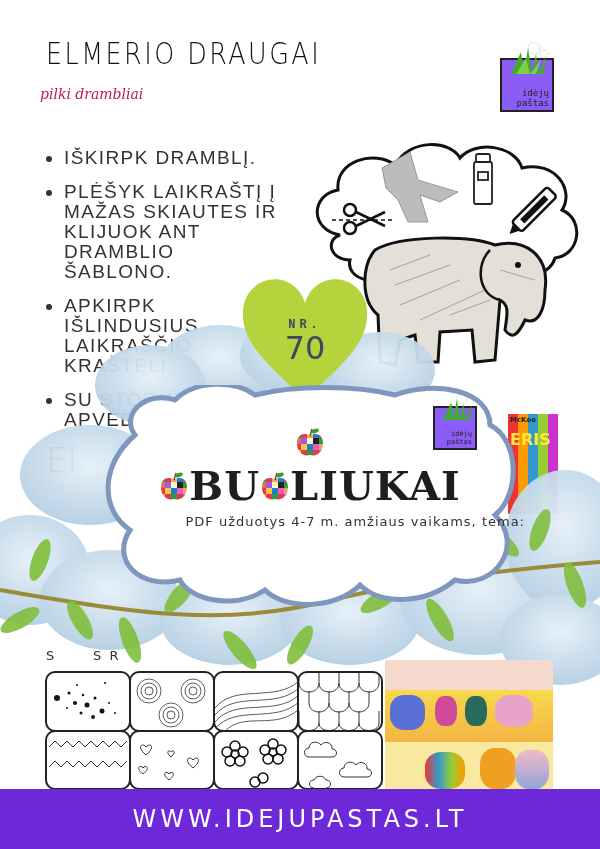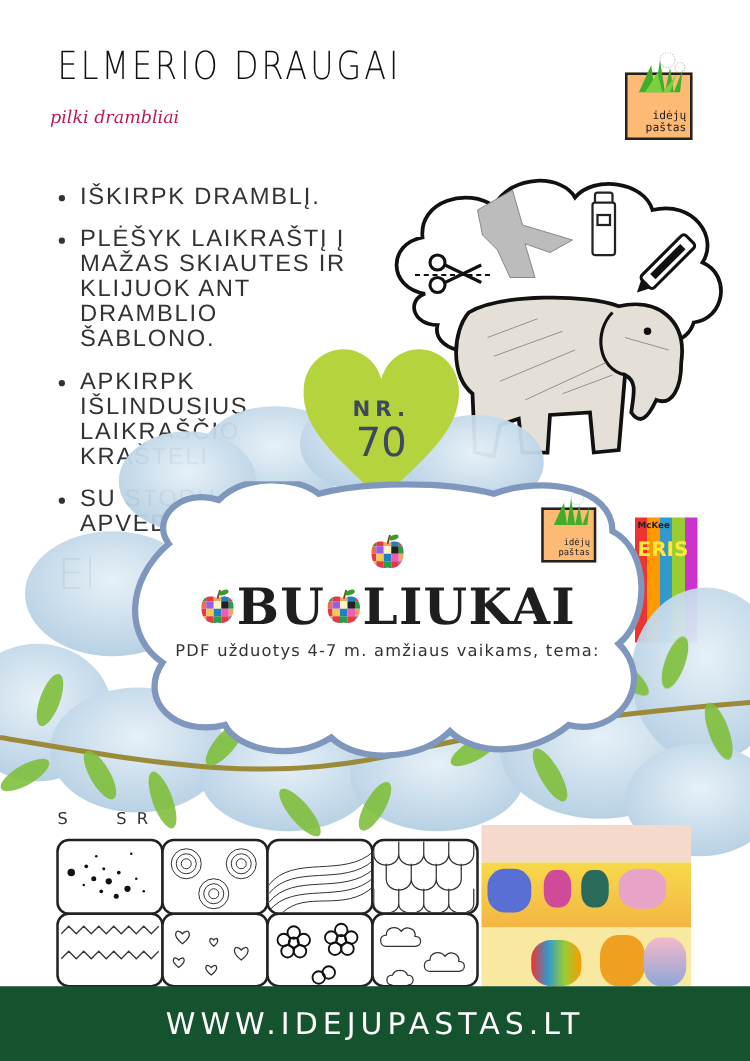--- a/index.html
+++ b/index.html
@@ -1,31 +1,31 @@
 <!DOCTYPE html>
 <html><head>
 <meta charset="utf-8">
 <style>
   html,body{margin:0;padding:0;}
   body{width:600px;height:849px;overflow:hidden;background:#fff;position:relative;font-family:"DejaVu Sans",sans-serif;}
   .abs{position:absolute;}
   .title{left:46px;top:35px;font-family:"DejaVu Sans",sans-serif;font-weight:200;font-size:31px;letter-spacing:3px;color:#111;transform:scaleX(0.82);transform-origin:left top;}
   .subtitle{left:40px;top:86px;font-family:"DejaVu Serif",serif;font-style:italic;font-size:14px;color:#be185d;}
-  .logo{border:2px solid #222;background:#fdba74;}
+  .logo{border:2px solid #222;background:#8b5cf6;}
   .logo .grass{position:absolute;left:4px;right:4px;top:-18px;height:32px;}
   .logo .txt{position:absolute;right:3px;bottom:2px;font-family:"DejaVu Sans Mono",monospace;font-size:9px;line-height:10px;text-align:right;color:#222;}
   .steps{left:48px;top:148px;width:240px;font-family:"Liberation Sans",sans-serif;font-size:19px;letter-spacing:1.4px;color:#333;line-height:20px;}
   .steps li{margin-bottom:14px;}
   .steps ul{margin:0;padding-left:16px;}
   .cloud{fill:#fff;stroke:#111;stroke-width:3;}
-  .banner{left:0;top:789px;width:600px;height:60px;background:#14532d;display:flex;align-items:center;justify-content:center;}
+  .banner{left:0;top:789px;width:600px;height:60px;background:#6d28d9;display:flex;align-items:center;justify-content:center;}
   .banner span{color:#fff;font-family:"DejaVu Sans",sans-serif;font-size:24px;letter-spacing:4px;}
   .main-title{font-family:"DejaVu Serif",serif;font-weight:bold;color:#1e1e1e;font-size:40px;letter-spacing:1px;}
   .tol{font-family:"DejaVu Serif",serif;font-weight:bold;color:#1d2f4f;font-size:33px;letter-spacing:2px;}
-  .pdf{font-family:"DejaVu Sans",sans-serif;font-size:13px;letter-spacing:1px;color:#333;}
+  .pdf{font-family:"DejaVu Sans",sans-serif;font-size:13px;letter-spacing:1px;color:#333;text-align:right;}
   .apple{display:inline-block;width:30px;height:30px;vertical-align:-2px;}
   .grid{left:46px;top:672px;width:336px;height:117px;display:grid;grid-template-columns:repeat(4,1fr);grid-template-rows:1fr 1fr;gap:0;}
   .cell{border:2px solid #222;border-radius:10px;background:#fff;margin:-1px;position:relative;overflow:hidden;}
   .heart-num{font-family:"DejaVu Sans",sans-serif;color:#3b4a5e;}
 </style>
 </head>
 <body>
 
 <div class="abs title">ELMERIO DRAUGAI</div>
 <div class="abs subtitle">pilki drambliai</div>
@@ -136,21 +136,21 @@
     <ellipse cx="540" cy="230" rx="8" ry="22" transform="rotate(20 540 230)"></ellipse>
     <ellipse cx="575" cy="285" rx="8" ry="24" transform="rotate(-20 575 285)"></ellipse>
     <ellipse cx="20" cy="320" rx="8" ry="22" transform="rotate(60 20 320)"></ellipse>
   </g>
 </svg>
 
 <svg class="abs" style="left:235px;top:265px;" width="140" height="140" viewBox="0 0 140 140">
   <path d="M70 135 C40 105 5 80 8 45 C10 18 40 5 60 22 C65 26 68 32 70 38 C72 32 75 26 80 22 C100 5 130 18 132 45 C135 80 100 105 70 135Z" fill="#b5d33d"></path>
 </svg>
 <div class="abs heart-num" style="left:235px;top:318px;width:140px;text-align:center;">
-  <div style="font-size:17px;letter-spacing:4px;font-weight:bold;">NR.</div>
+  <div style="font-size:12px;letter-spacing:4px;font-weight:bold;font-family:Liberation Mono, monospace;">NR.</div>
   <div style="font-size:32px;line-height:32px;">70</div>
 </div>
 
 <svg class="abs" style="left:95px;top:385px;" width="430" height="230" viewBox="0 0 430 230">
   <path d="M40 50 C25 30 50 5 80 15 C100 -5 140 -5 160 10 C200 0 260 0 300 10 C340 -5 395 5 395 40 C425 55 425 110 400 130 C430 160 400 205 360 195 C330 220 285 220 265 200 C240 225 190 225 170 205 C140 225 95 215 85 195 C45 205 15 175 35 145 C5 125 5 80 40 50Z" fill="#fff" stroke="#7f96bd" stroke-width="5"></path>
 </svg>
 
 <div class="abs logo" style="left:433px;top:406px;width:40px;height:40px;">
   <svg class="grass" viewBox="0 0 50 32" style="top:-14px;height:26px;">
     <circle cx="28" cy="6" r="6" fill="none" stroke="#999" stroke-width="0.6" stroke-dasharray="1 1"></circle>

